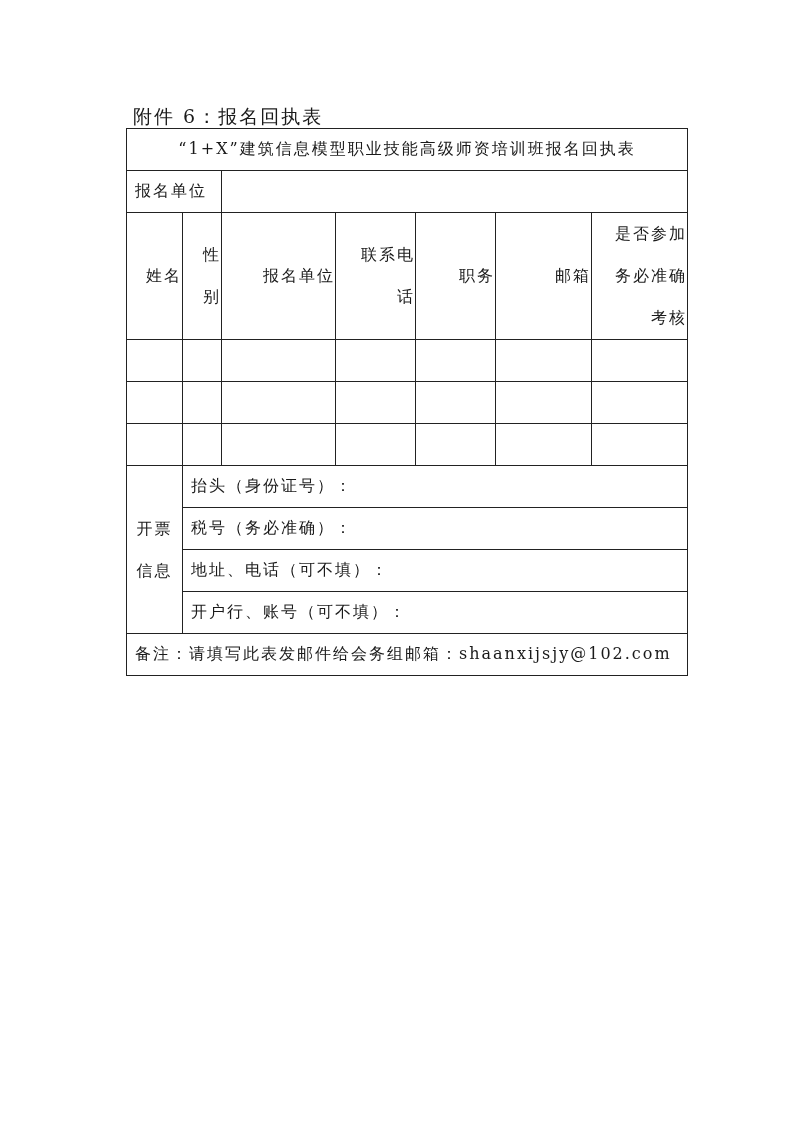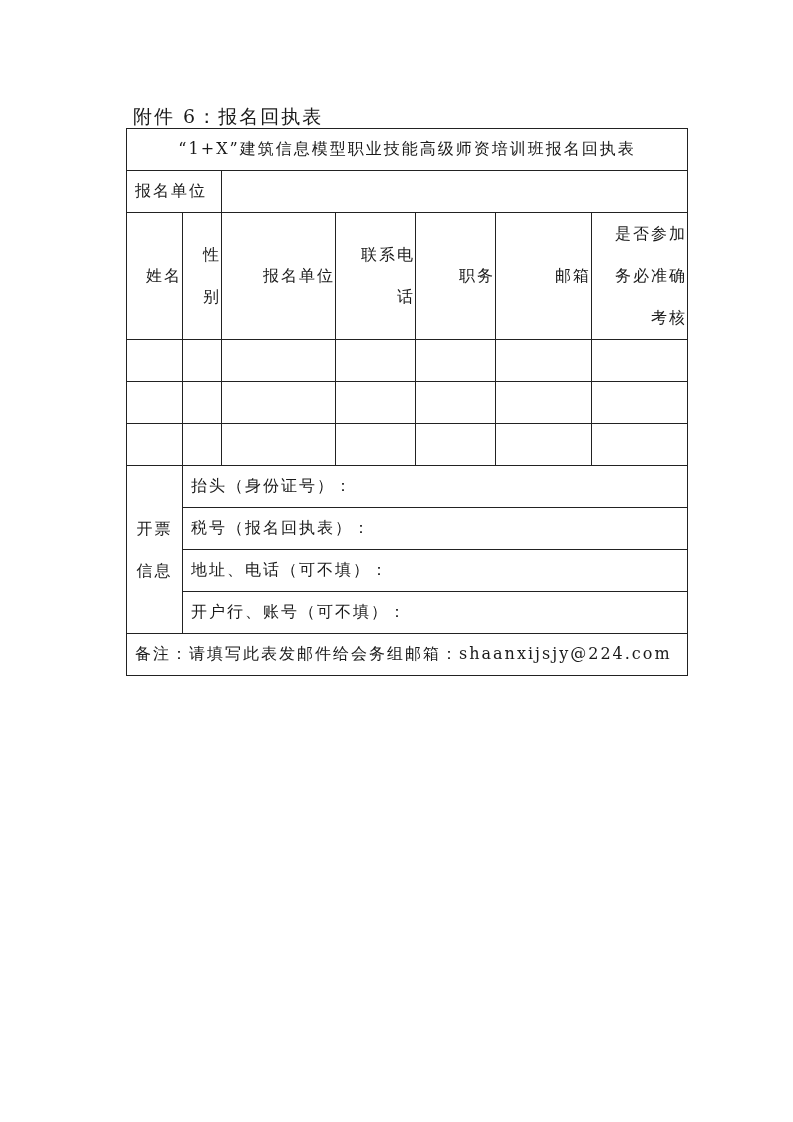--- a/index.html
+++ b/index.html
@@ -106,25 +106,25 @@
     <td class="data"></td>
   </tr>
   <tr>
     <td class="inv-label" rowspan="4">
       <div>开票</div>
       <div>信息</div>
     </td>
     <td class="inv-item" colspan="6">抬头（身份证号）：</td>
   </tr>
   <tr>
-    <td class="inv-item" colspan="6">税号（报名回执表）：</td>
+    <td class="inv-item" colspan="6">税号（务必准确）：</td>
   </tr>
   <tr>
     <td class="inv-item" colspan="6">地址、电话（可不填）：</td>
   </tr>
   <tr>
     <td class="inv-item" colspan="6">开户行、账号（可不填）：</td>
   </tr>
   <tr>
-    <td class="remark" colspan="7">备注：请填写此表发邮件给会务组邮箱：shaanxijsjy@224.com</td>
+    <td class="remark" colspan="7">备注：请填写此表发邮件给会务组邮箱：shaanxijsjy@102.com</td>
   </tr>
 </tbody>
   </table>
 
 </body></html>

